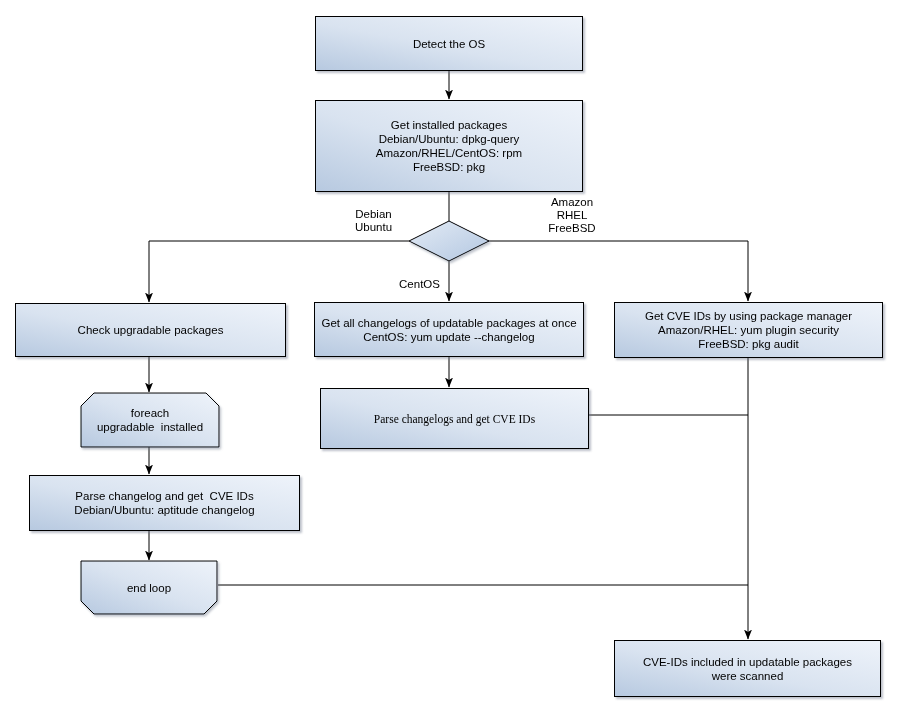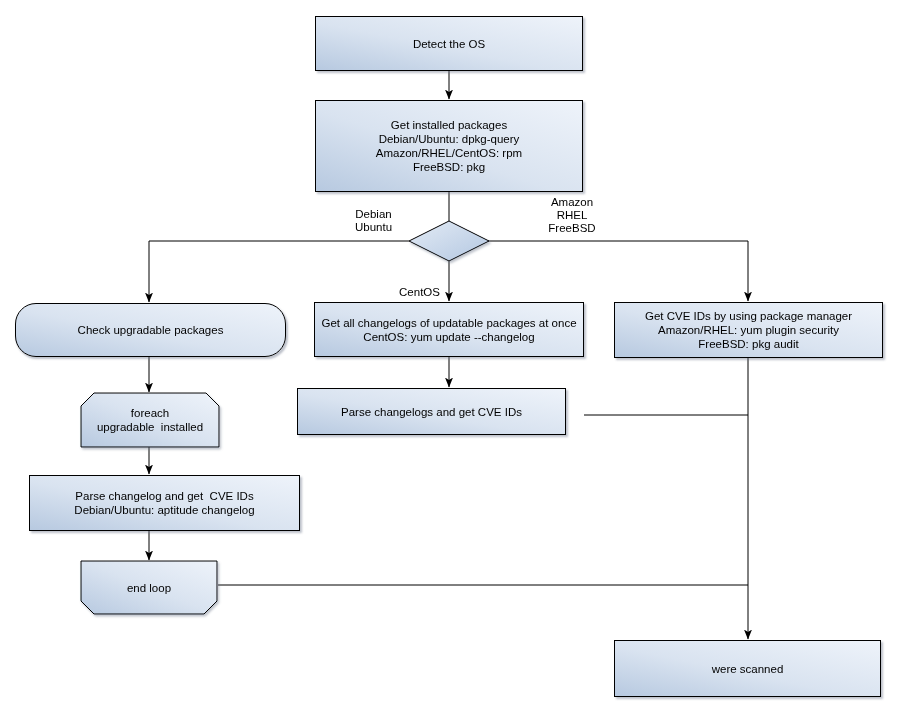--- a/index.html
+++ b/index.html
@@ -74,45 +74,46 @@
     <div class="line">Detect the OS</div>
   </div>
 
   <div class="node" style="left:315px;top:100px;width:268px;height:92px;">
     <div class="line">Get installed packages</div>
     <div class="line">Debian/Ubuntu: dpkg-query</div>
     <div class="line">Amazon/RHEL/CentOS: rpm</div>
     <div class="line">FreeBSD: pkg</div>
   </div>
 
-  <div class="node" style="left:15px;top:303px;width:271px;height:54px;border-radius:21px;">
+  <div class="node" style="left:15px;top:303px;width:271px;height:54px;">
     <div class="line">Check upgradable packages</div>
   </div>
 
   <div class="node" style="left:314px;top:302px;width:270px;height:55px;">
     <div class="line">Get all changelogs of updatable packages at once</div>
     <div class="line">CentOS: yum update --changelog</div>
   </div>
 
   <div class="node" style="left:614px;top:302px;width:269px;height:56px;">
     <div class="line">Get CVE IDs by using package manager</div>
     <div class="line">Amazon/RHEL: yum plugin security</div>
     <div class="line">FreeBSD: pkg audit</div>
   </div>
 
-  <div class="node" style="left:297px;top:388px;width:269px;height:47px;">
+  <div class="node" style="left:320px;top:388px;width:269px;height:61px;font-family:Liberation Serif, serif;">
     <div class="line">Parse changelogs and get CVE IDs</div>
   </div>
 
   <div class="node" style="left:15px;top:475px;width:271px;height:56px;margin-left:14px;">
     <div class="line">Parse changelog and get  CVE IDs</div>
     <div class="line">Debian/Ubuntu: aptitude changelog</div>
   </div>
 
   <div class="node" style="left:614px;top:640px;width:267px;height:57px;">
+    <div class="line">CVE-IDs included in updatable packages</div>
     <div class="line">were scanned</div>
   </div>
 
   <div class="loop-label" style="left:81px;top:393px;width:138px;height:54px;">
     <div class="line">foreach</div>
     <div class="line">upgradable  installed</div>
   </div>
 
   <div class="loop-label" style="left:81px;top:561px;width:136px;height:53px;">
     <div class="line">end loop</div>
@@ -122,17 +123,17 @@
     <div class="line">Debian</div>
     <div class="line">Ubuntu</div>
   </div>
 
   <div class="edge-label" style="left:497px;top:196px;width:54px;margin-left:48px;">
     <div class="line">Amazon</div>
     <div class="line">RHEL</div>
     <div class="line">FreeBSD</div>
   </div>
 
-  <div class="edge-label" style="left:396px;top:286px;width:47px;">
+  <div class="edge-label" style="left:396px;top:278px;width:47px;">
     <div class="line">CentOS</div>
   </div>
 
 </div>
 
 </body></html>

